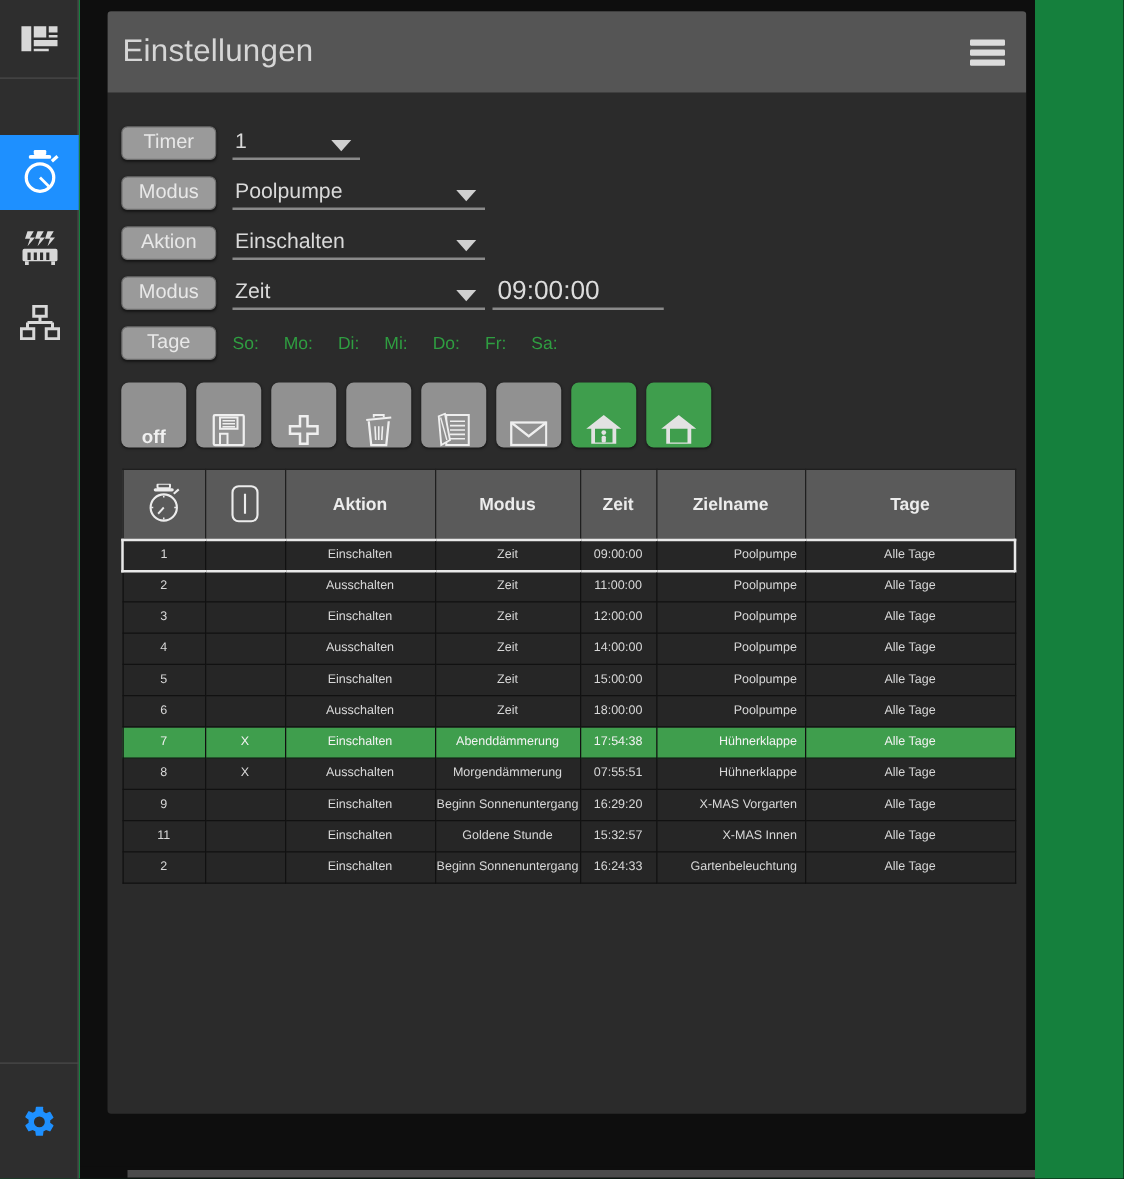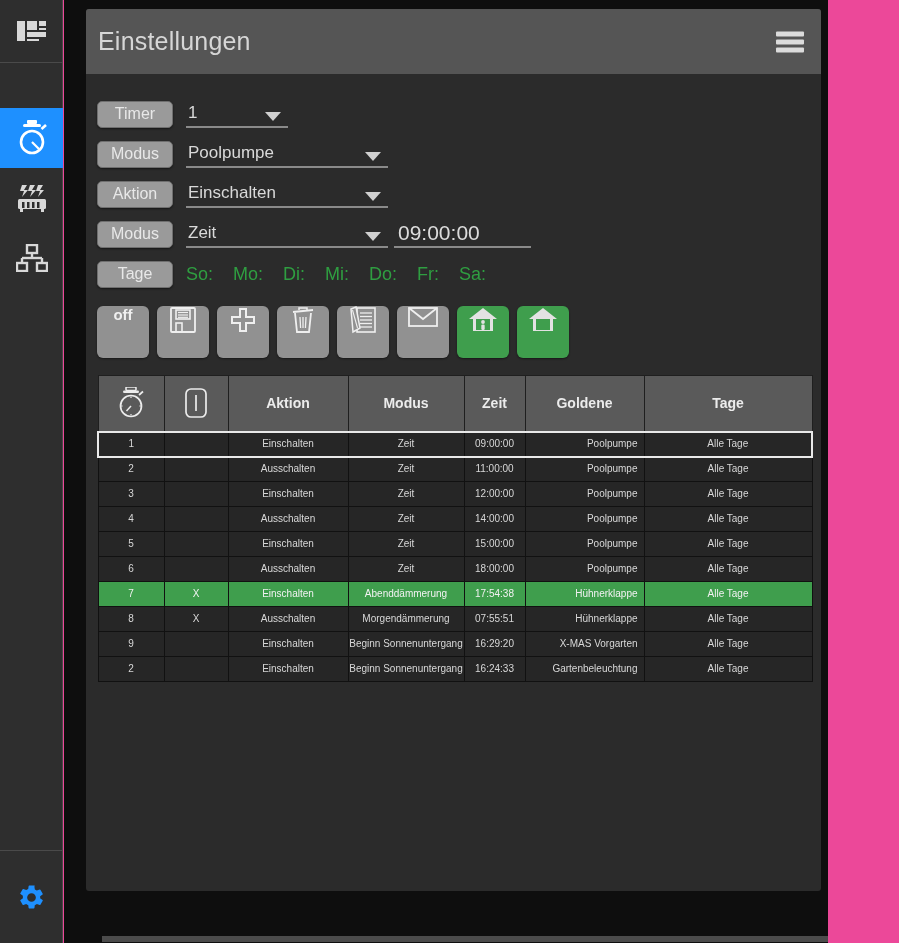--- a/index.html
+++ b/index.html
@@ -3,21 +3,21 @@
 <meta charset="utf-8">
 <style>
   * { box-sizing: border-box; }
   html, body {
     margin: 0; padding: 0;
     width: 899px; height: 943px;
     background: #000000;
     font-family: "Liberation Sans", sans-serif;
     overflow: hidden;
   }
-  #app { position: relative; width: 899px; height: 943px; background: #ec4899; }
+  #app { position: relative; width: 899px; height: 943px; background: #15803d; }
 
   
   #rail {
     position: absolute; left: 0; top: 0; width: 63px; height: 943px;
     background: #2e2e2e; border-right: 1px solid #4a4a4a;
   }
   .rail-item {
     position: relative; width: 63px; height: 60px;
     display: flex; align-items: center; justify-content: center;
   }
@@ -76,27 +76,27 @@
   }
   .sel-timer { width: 102px; }
   .sel-wide  { width: 202px; }
   .timefield {
     margin-left: 6px; width: 137px; height: 28px; color: #dcdcdc;
     font-size: 21px; border-bottom: 2px solid #8a8a8a;
     display: flex; align-items: center; padding-left: 4px; cursor: text;
   }
   #days-row { display: flex; align-items: center; height: 40px; }
   .days { margin-left: 13px; display: flex; gap: 20px; }
-  .day { color: #2f9e41; font-size: 18px; cursor: pointer; }
+  .day { color: #2f9e41; font-size: 14px; cursor: pointer; }
 
   
   #buttons { display: flex; gap: 8px; padding: 12px 0 0 11px; }
   .btn {
     width: 52px; height: 52px; background: #919191; border-radius: 6px;
-    display: flex; align-items: flex-start; justify-content: center;
+    display: flex; align-items: flex-end; justify-content: center;
     box-shadow: 0 1px 2px rgba(0,0,0,.45); cursor: pointer;
   }
   .btn.green { background: #3f9e4d; }
   .btn-off { color: #f0f0f0; font-size: 15px; font-weight: bold; }
   .btn svg { display: block; }
 
   
   #table-wrap { padding: 17px 0 0 11px; }
   table { border-collapse: collapse; width: 714px; table-layout: fixed; }
   thead th {
@@ -381,21 +381,21 @@
                 <span>
                   <svg width="24" height="32" viewBox="0 0 24 32">
                     <rect x="2" y="2" width="20" height="28" rx="5" fill="none" stroke="#ececec" stroke-width="1.7"></rect>
                     <line x1="12" y1="8" x2="12" y2="24" stroke="#ececec" stroke-width="1.7"></line>
                   </svg>
                 </span>
               </th>
               <th>Aktion</th>
               <th>Modus</th>
               <th>Zeit</th>
-              <th>Goldene</th>
+              <th>Zielname</th>
               <th>Tage</th>
             </tr>
           </thead>
           <tbody id="tbody">
               <tr class="selected">
                 <td>1</td>
                 <td></td>
                 <td>Einschalten</td>
                 <td>Zeit</td>
                 <td>09:00:00</td>
@@ -468,20 +468,29 @@
               <tr>
                 <td>9</td>
                 <td></td>
                 <td>Einschalten</td>
                 <td>Beginn Sonnenuntergang</td>
                 <td>16:29:20</td>
                 <td class="name">X-MAS Vorgarten</td>
                 <td>Alle Tage</td>
               </tr>
               <tr>
+                <td>11</td>
+                <td></td>
+                <td>Einschalten</td>
+                <td>Goldene Stunde</td>
+                <td>15:32:57</td>
+                <td class="name">X-MAS Innen</td>
+                <td>Alle Tage</td>
+              </tr>
+              <tr>
                 <td>2</td>
                 <td></td>
                 <td>Einschalten</td>
                 <td>Beginn Sonnenuntergang</td>
                 <td>16:24:33</td>
                 <td class="name">Gartenbeleuchtung</td>
                 <td>Alle Tage</td>
               </tr>
             </tbody>
         </table>

